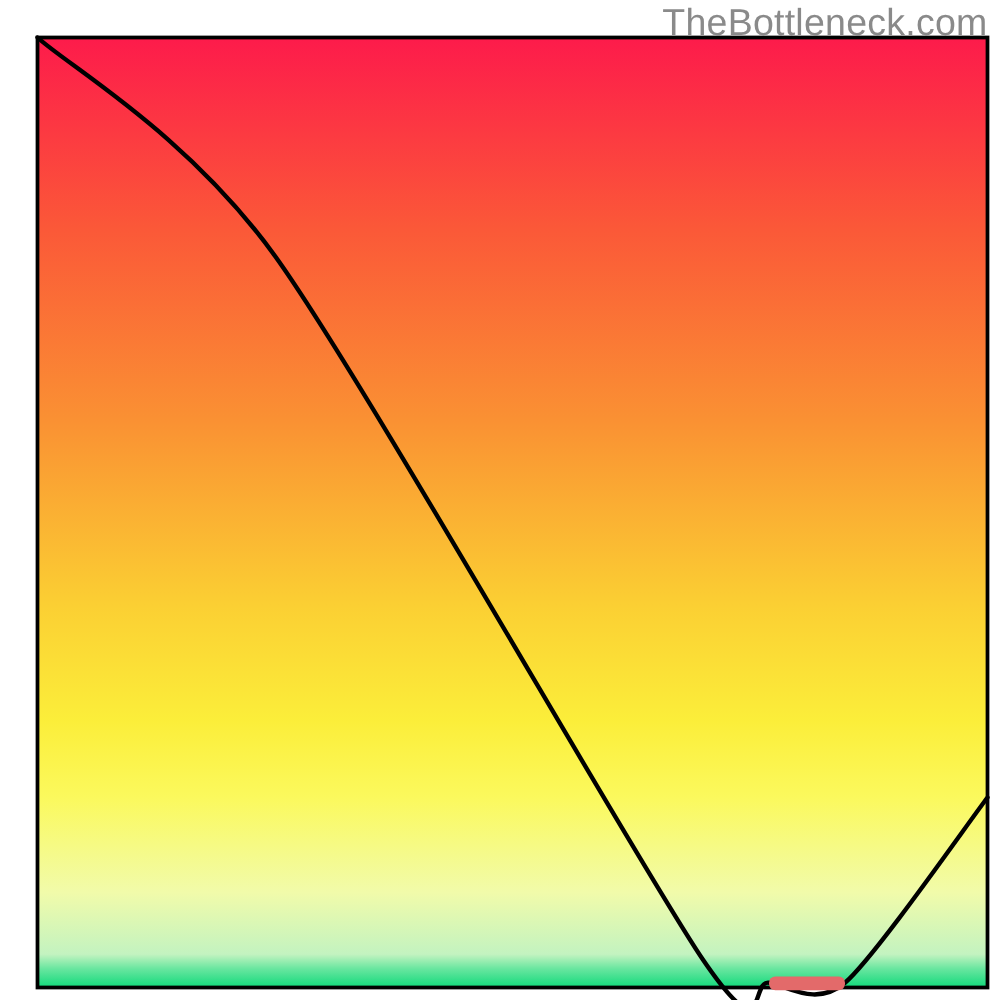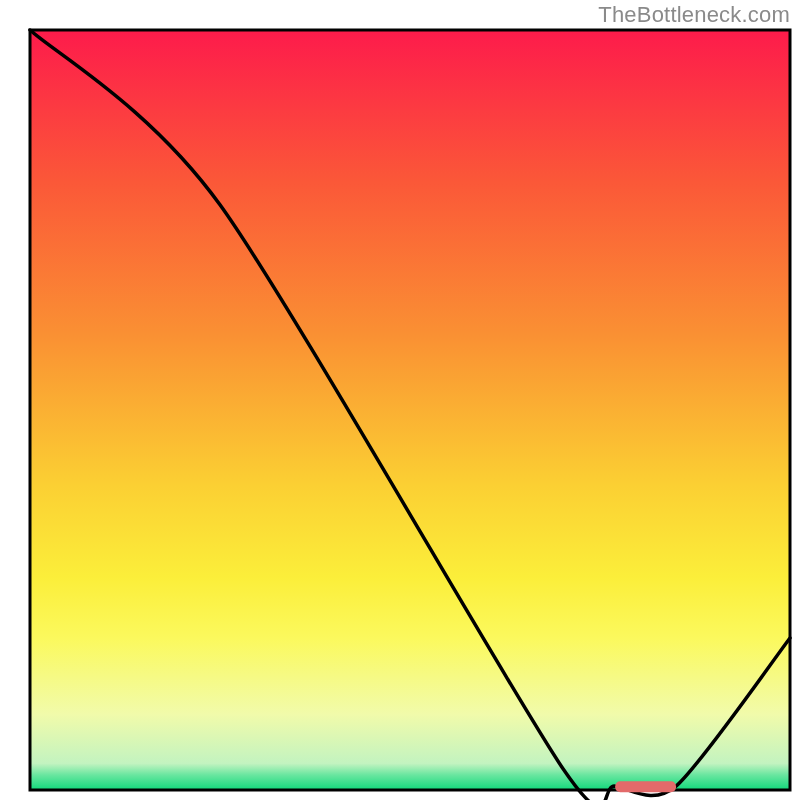--- a/index.html
+++ b/index.html
@@ -13,21 +13,21 @@
   .frame {
     position: relative;
     width: 800px;
     height: 800px;
   }
   .attribution {
     position: absolute;
     top: 2px;
     right: 10px;
     font-family: Arial, Helvetica, sans-serif;
-    font-size: 22px;
+    font-size: 30px;
     font-weight: 500;
     color: #8a8a8a;
     letter-spacing: 0.2px;
   }
   .plot-svg {
     position: absolute;
     left: 0;
     top: 0;
     width: 800px;
     height: 800px;

